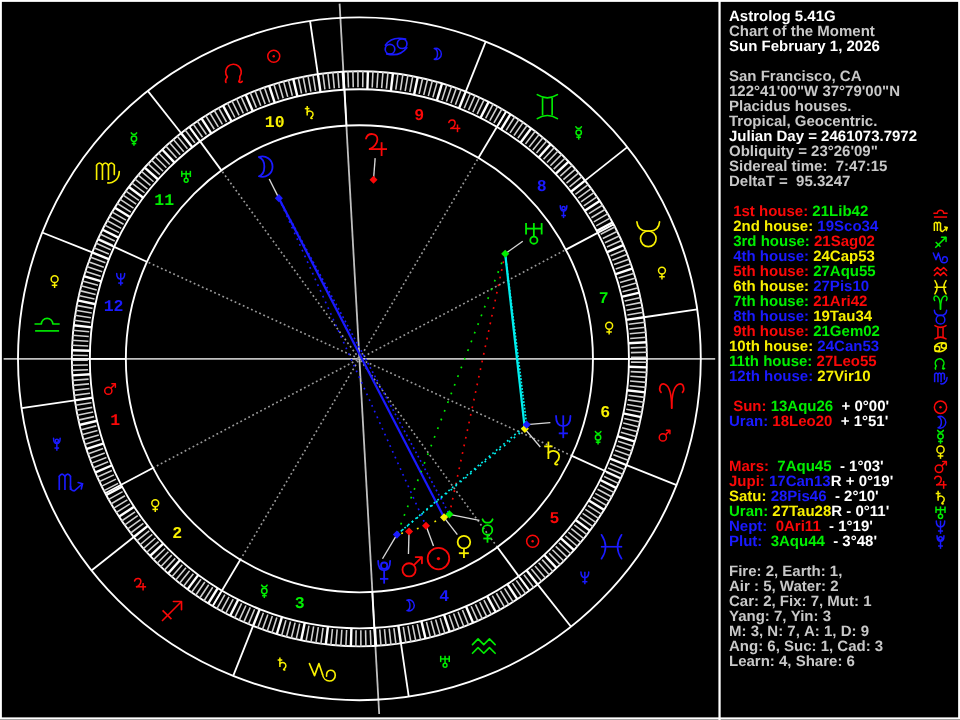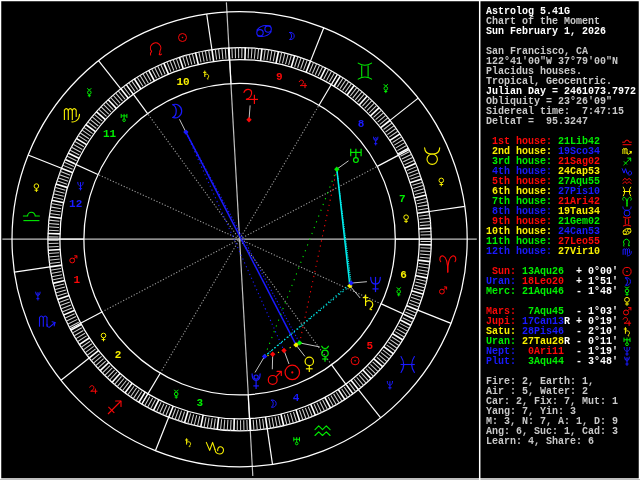--- a/index.html
+++ b/index.html
@@ -1,17 +1,17 @@
 <!DOCTYPE html>
 <html><head><meta charset="utf-8"><style>
 *{margin:0;padding:0;box-sizing:border-box}
 body{width:640px;height:480px;background:#000;overflow:hidden}
 #w{position:relative;width:640px;height:480px;background:#000;will-change:transform}
 svg{position:absolute;left:0;top:0}
-.t{position:absolute;left:486px;font-family:Liberation Mono, monospace;font-size:10px;line-height:10px;white-space:pre;letter-spacing:0;font-weight:bold}
+.t{position:absolute;left:486px;font-family:Liberation Sans, sans-serif;font-size:10px;line-height:10px;white-space:pre;letter-spacing:0;font-weight:bold}
 </style></head><body>
 <div id="w">
 <svg width="640" height="480" viewBox="0 0 640 480">
 <line x1="2.4" y1="239.2" x2="476.8" y2="239.2" stroke="#c0c0c0" stroke-width="1.2" stroke-linecap="butt"></line>
 <line x1="252.8" y1="476.0" x2="226.4" y2="2.4" stroke="#c0c0c0" stroke-width="1.2" stroke-linecap="butt"></line>
 <line x1="101.9" y1="312.0" x2="377.3" y2="166.4" stroke="#9a9a9a" stroke-width="1.1" stroke-dasharray="1.2 1.8" stroke-linecap="butt"></line>
 <line x1="160.2" y1="373.2" x2="319.0" y2="105.2" stroke="#9a9a9a" stroke-width="1.1" stroke-dasharray="1.2 1.8" stroke-linecap="butt"></line>
 <line x1="331.6" y1="364.8" x2="147.6" y2="113.6" stroke="#9a9a9a" stroke-width="1.1" stroke-dasharray="1.2 1.8" stroke-linecap="butt"></line>
 <line x1="381.3" y1="303.9" x2="97.9" y2="174.5" stroke="#9a9a9a" stroke-width="1.1" stroke-dasharray="1.2 1.8" stroke-linecap="butt"></line>
 <circle cx="239.6" cy="239.2" r="227.6" fill="none" stroke="#ffffff" stroke-width="1.25"></circle>
@@ -685,21 +685,20 @@
 <div class="t" style="top:177px"><span style="color:#fa0808">&nbsp;5th&nbsp;house:</span><span style="color:#ffffff">&nbsp;</span><span style="color:#00ee00">27Aqu55</span></div>
 <div class="t" style="top:187px"><span style="color:#f8f000">&nbsp;6th&nbsp;house:</span><span style="color:#ffffff">&nbsp;</span><span style="color:#1a1aff">27Pis10</span></div>
 <div class="t" style="top:197px"><span style="color:#00ee00">&nbsp;7th&nbsp;house:</span><span style="color:#ffffff">&nbsp;</span><span style="color:#fa0808">21Ari42</span></div>
 <div class="t" style="top:207px"><span style="color:#1a1aff">&nbsp;8th&nbsp;house:</span><span style="color:#ffffff">&nbsp;</span><span style="color:#f8f000">19Tau34</span></div>
 <div class="t" style="top:217px"><span style="color:#fa0808">&nbsp;9th&nbsp;house:</span><span style="color:#ffffff">&nbsp;</span><span style="color:#00ee00">21Gem02</span></div>
 <div class="t" style="top:227px"><span style="color:#f8f000">10th&nbsp;house:</span><span style="color:#ffffff">&nbsp;</span><span style="color:#1a1aff">24Can53</span></div>
 <div class="t" style="top:237px"><span style="color:#00ee00">11th&nbsp;house:</span><span style="color:#ffffff">&nbsp;</span><span style="color:#fa0808">27Leo55</span></div>
 <div class="t" style="top:247px"><span style="color:#1a1aff">12th&nbsp;house:</span><span style="color:#ffffff">&nbsp;</span><span style="color:#f8f000">27Vir10</span></div>
 <div class="t" style="top:267px"><span style="color:#fa0808">&nbsp;Sun:</span><span style="color:#ffffff">&nbsp;</span><span style="color:#00ee00">13Aqu26</span><span style="color:#ffffff">&nbsp;</span><span style="color:#ffffff">&nbsp;</span><span style="color:#ffffff">+ 0°00'</span></div>
 <div class="t" style="top:277px"><span style="color:#1a1aff">Uran:</span><span style="color:#ffffff">&nbsp;</span><span style="color:#fa0808">18Leo20</span><span style="color:#ffffff">&nbsp;</span><span style="color:#ffffff">&nbsp;</span><span style="color:#ffffff">+ 1°51'</span></div>
-<div class="t" style="top:287px"><span style="color:#00ee00">Merc:</span><span style="color:#ffffff">&nbsp;</span><span style="color:#00ee00">21Aqu46</span><span style="color:#ffffff">&nbsp;</span><span style="color:#ffffff">&nbsp;</span><span style="color:#ffffff">- 1°48'</span></div>
 <div class="t" style="top:307px"><span style="color:#fa0808">Mars:</span><span style="color:#ffffff">&nbsp;</span><span style="color:#00ee00">&nbsp;7Aqu45</span><span style="color:#ffffff">&nbsp;</span><span style="color:#ffffff">&nbsp;</span><span style="color:#ffffff">- 1°03'</span></div>
 <div class="t" style="top:317px"><span style="color:#fa0808">Jupi:</span><span style="color:#ffffff">&nbsp;</span><span style="color:#1a1aff">17Can13</span><span style="color:#ffffff">R</span><span style="color:#ffffff">&nbsp;</span><span style="color:#ffffff">+ 0°19'</span></div>
 <div class="t" style="top:327px"><span style="color:#f8f000">Satu:</span><span style="color:#ffffff">&nbsp;</span><span style="color:#1a1aff">28Pis46</span><span style="color:#ffffff">&nbsp;</span><span style="color:#ffffff">&nbsp;</span><span style="color:#ffffff">- 2°10'</span></div>
 <div class="t" style="top:337px"><span style="color:#00ee00">Uran:</span><span style="color:#ffffff">&nbsp;</span><span style="color:#f8f000">27Tau28</span><span style="color:#ffffff">R</span><span style="color:#ffffff">&nbsp;</span><span style="color:#ffffff">- 0°11'</span></div>
 <div class="t" style="top:347px"><span style="color:#1a1aff">Nept:</span><span style="color:#ffffff">&nbsp;</span><span style="color:#fa0808">&nbsp;0Ari11</span><span style="color:#ffffff">&nbsp;</span><span style="color:#ffffff">&nbsp;</span><span style="color:#ffffff">- 1°19'</span></div>
 <div class="t" style="top:357px"><span style="color:#1a1aff">Plut:</span><span style="color:#ffffff">&nbsp;</span><span style="color:#00ee00">&nbsp;3Aqu44</span><span style="color:#ffffff">&nbsp;</span><span style="color:#ffffff">&nbsp;</span><span style="color:#ffffff">- 3°48'</span></div>
 <div class="t" style="top:377px"><span style="color:#c8c8c8">Fire:&nbsp;2,&nbsp;Earth:&nbsp;1,</span></div>
 <div class="t" style="top:387px"><span style="color:#c8c8c8">Air&nbsp;:&nbsp;5,&nbsp;Water:&nbsp;2</span></div>
 <div class="t" style="top:397px"><span style="color:#c8c8c8">Car:&nbsp;2,&nbsp;Fix:&nbsp;7,&nbsp;Mut:&nbsp;1</span></div>
 <div class="t" style="top:407px"><span style="color:#c8c8c8">Yang:&nbsp;7,&nbsp;Yin:&nbsp;3</span></div>

